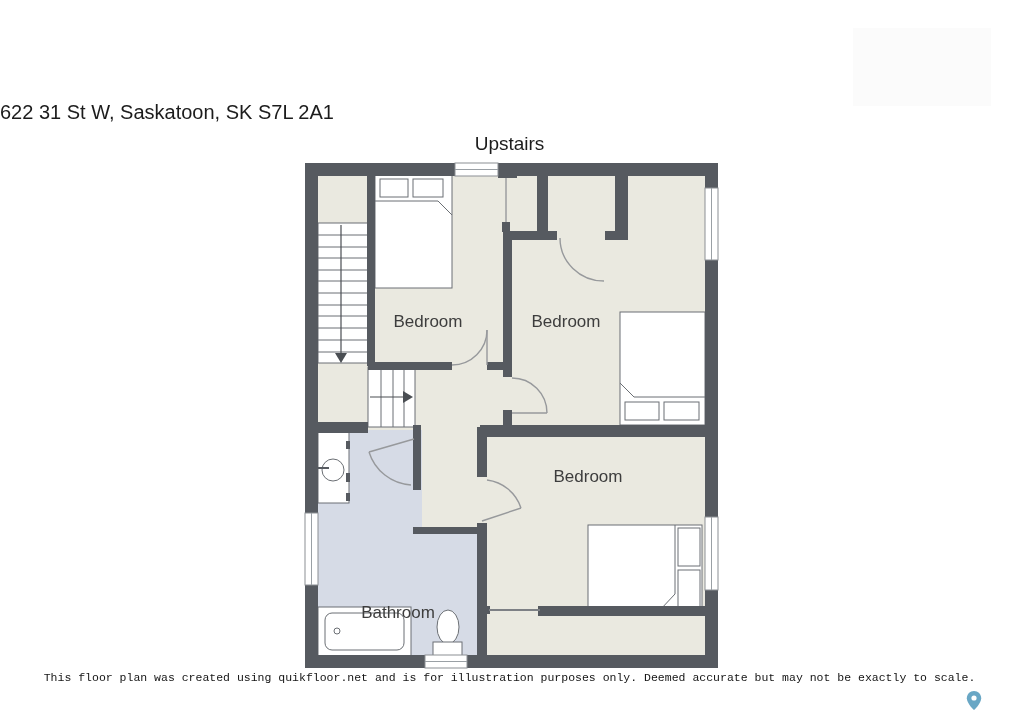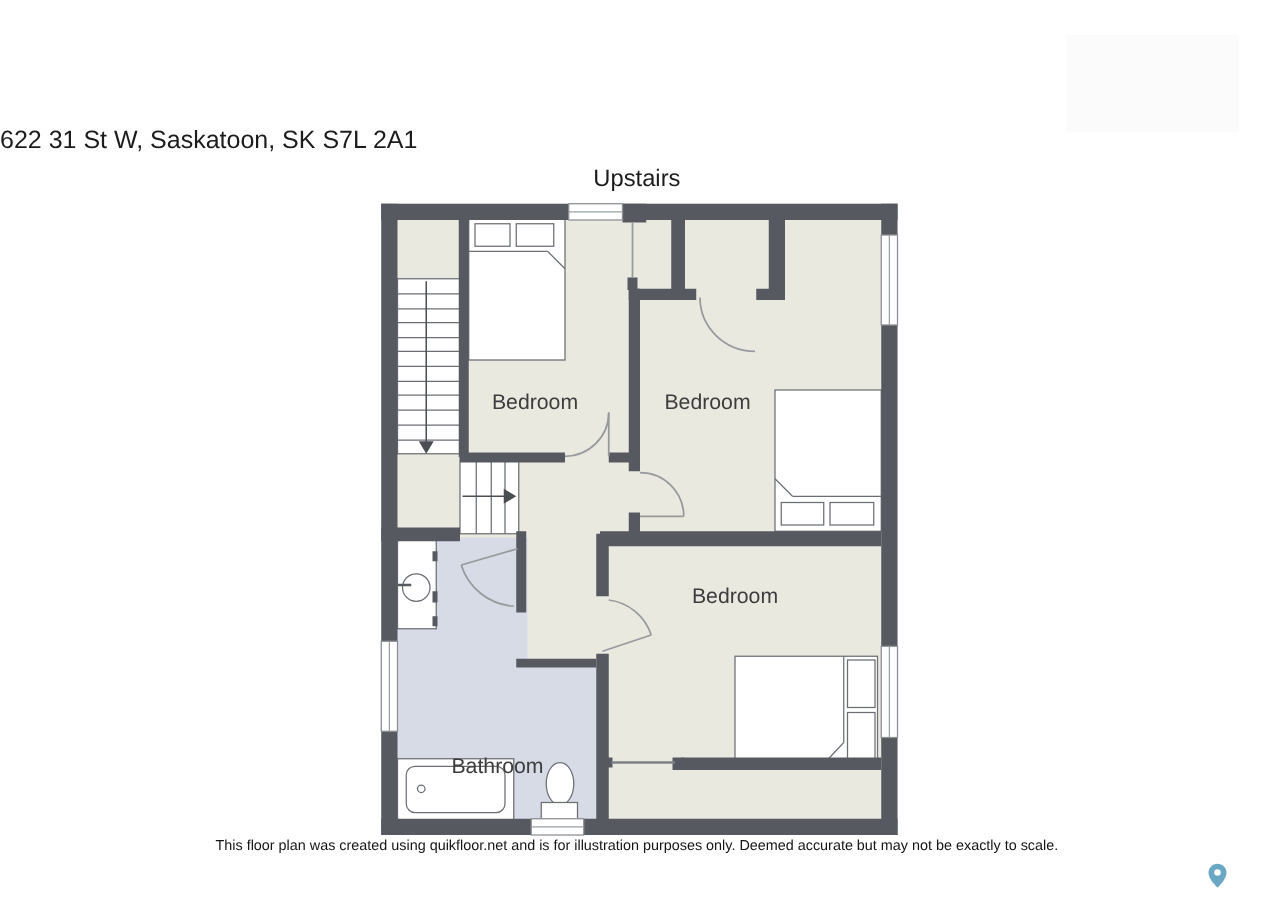--- a/index.html
+++ b/index.html
@@ -24,21 +24,21 @@
   .subtitle{
     position:absolute;left:0;top:133px;width:100%;text-align:center;
     font-size:19px;color:var(--text);
   }
   .room-label{
     position:absolute;transform:translate(-50%,-50%);
     font-size:17px;color:var(--label);white-space:nowrap;
   }
   .disclaimer{
     position:absolute;left:0;top:671px;width:100%;text-align:center;
-    font-size:11.5px;color:#141414;
+    font-size:11.5px;color:#141414;font-family:Liberation Mono, monospace;
   }
   .plan-svg{position:absolute;left:0;top:0;}
   .wall{fill:var(--wall);}
   .floor{fill:var(--floor);}
   .bfloor{fill:var(--bathroom_floor);}
   .white{fill:#ffffff;stroke:var(--line);stroke-width:1;}
   .tread{stroke:var(--line);stroke-width:1;}
   .door{stroke:var(--door);stroke-width:1.4;fill:none;}
   .thinline{stroke:#7d8085;stroke-width:2;}
   .arrow{stroke:#4a4e53;stroke-width:1.2;fill:none;}

